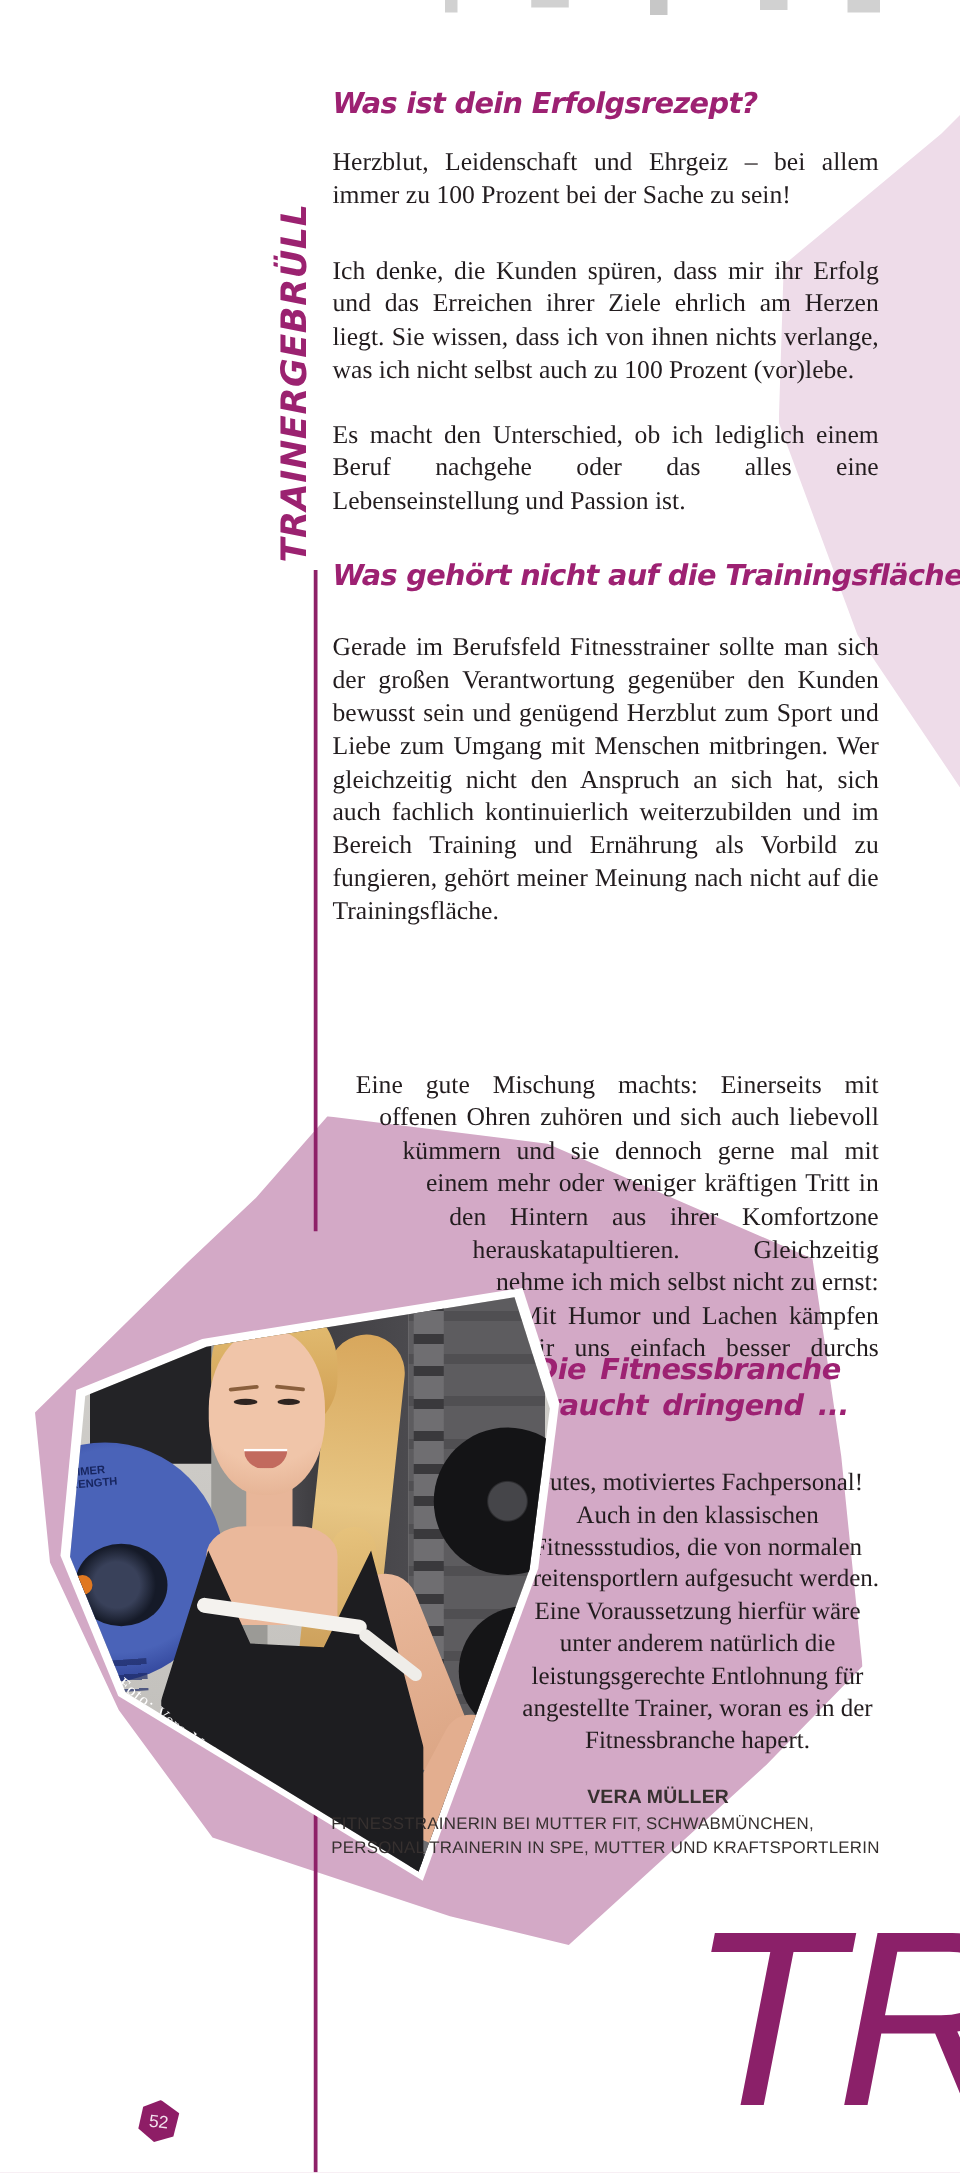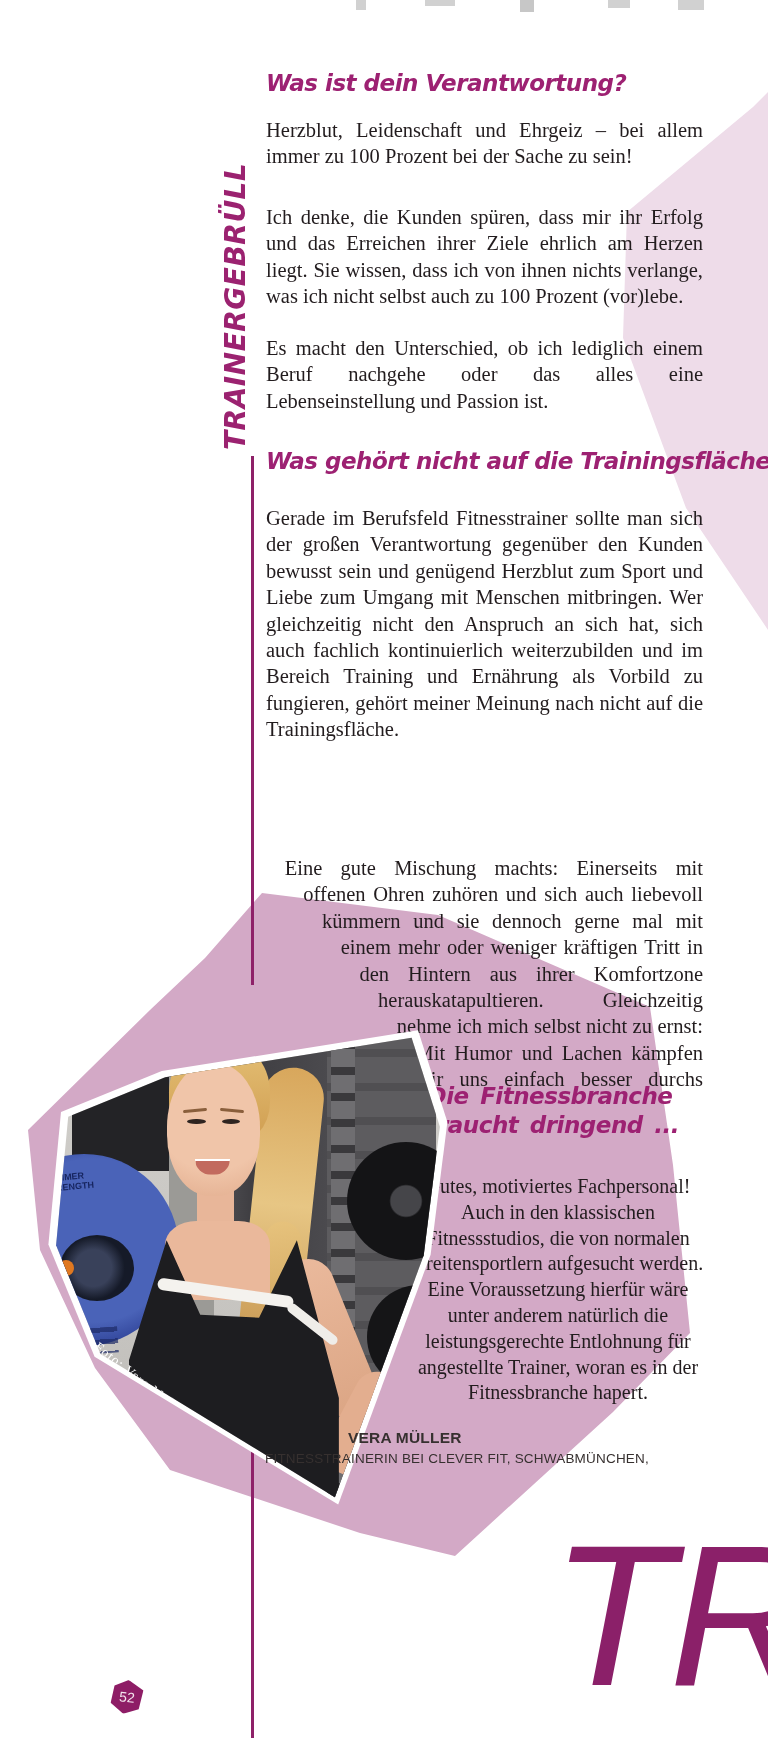--- a/index.html
+++ b/index.html
@@ -28,21 +28,21 @@
   .p{position:absolute;left:266px;width:437px;font-size:20.5px;line-height:26.4px;
      color:#221c1e;text-align:justify;}
   .p5-shape{float:left;width:150px;height:212px;
      shape-outside:polygon(0 0,0 60%,100% 100%);}
   .p-right{position:absolute;left:412px;width:292px;font-size:20px;line-height:25.8px;
      color:#221c1e;text-align:center;}
   .q4{left:385px;top:1082px;width:330px;text-align:center;line-height:29px;word-spacing:4px;}
   
   .caption{position:absolute;left:265px;top:1429px;width:440px;
      font-family:"Liberation Sans",sans-serif;color:#36302f;}
-  .caption .name{margin-left:83px;font-weight:bold;font-size:15.5px;letter-spacing:0.2px;}
+  .caption .name{margin-left:83px;font-weight:bold;font-size:15.5px;letter-spacing:0.2px;text-align:center;}
   .caption .line{font-size:13.5px;letter-spacing:0.2px;margin-top:4px;}
   
   .watermark{position:absolute;left:551px;top:1521px;width:260px;height:210px;
      font-family:"Liberation Sans",sans-serif;font-style:italic;font-weight:400;
      font-size:200px;line-height:190px;color:#8b2069;letter-spacing:-4px;}
   
   .badge{position:absolute;left:110px;top:1680px;width:34px;height:34px;background:#8e1d66;
      clip-path:polygon(50% 0%,96% 26%,88% 82%,44% 100%,4% 72%,10% 20%);
      transform:rotate(6deg);display:flex;align-items:center;justify-content:center;
      font-family:"Liberation Sans",sans-serif;font-size:14px;color:#f3e3ee;}
@@ -117,21 +117,21 @@
   <div class="artifact" style="left:356px;top:0;width:10px;height:10px"></div>
   <div class="artifact" style="left:425px;top:0;width:30px;height:6px"></div>
   <div class="artifact" style="left:520px;top:0;width:14px;height:12px;background:#bdbdbd"></div>
   <div class="artifact" style="left:608px;top:0;width:22px;height:8px"></div>
   <div class="artifact" style="left:678px;top:0;width:26px;height:10px"></div>
 
   <div class="kicker">TRAINERGEBRÜLL</div>
   <div class="vrule seg1"></div>
   <div class="vrule seg2"></div>
 
-  <div class="q nowrap" style="left:266px;top:70px">Was ist dein Verantwortung?</div>
+  <div class="q nowrap" style="left:266px;top:70px">Was ist dein Erfolgsrezept?</div>
 
   <div class="p" style="top:117px">Herzblut, Leidenschaft und Ehrgeiz – bei allem immer zu 100 Prozent bei der Sache zu sein!</div>
 
   <div class="p" style="top:204px">Ich denke, die Kunden spüren, dass mir ihr Erfolg und das Erreichen ihrer Ziele ehrlich am Herzen liegt. Sie wissen, dass ich von ihnen nichts verlange, was ich nicht selbst auch zu 100 Prozent (vor)lebe.</div>
 
   <div class="p" style="top:335px">Es macht den Unterschied, ob ich lediglich einem Beruf nachgehe oder das alles eine Lebenseinstellung und Passion ist.</div>
 
   <div class="q nowrap" style="left:266px;top:448px">Was gehört nicht auf die Trainingsfläche?</div>
 
   <div class="p" style="top:505px">Gerade im Berufsfeld Fitnesstrainer sollte man sich der großen Verantwortung gegenüber den Kunden bewusst sein und genügend Herzblut zum Sport und Liebe zum Umgang mit Menschen mitbringen. Wer gleichzeitig nicht den Anspruch an sich hat, sich auch fachlich kontinuierlich weiterzubilden und im Bereich Training und Ernährung als Vorbild zu fungieren, gehört meiner Meinung nach nicht auf die Trainingsfläche.</div>
@@ -177,19 +177,20 @@
       <div class="forearm-right"></div>
       <div class="tank"></div>
       <div class="trim"></div>
       <div class="trim2"></div>
       <div class="credit">Foto:  Vera Müller</div>
     </div>
   </div>
 
   <div class="caption">
     <div class="name">VERA MÜLLER</div>
-    <div class="line">FITNESSTRAINERIN BEI CLEVER FIT, SCHWABMÜNCHEN,</div>
+    <div class="line">FITNESSTRAINERIN BEI MUTTER FIT, SCHWABMÜNCHEN,</div>
+    <div class="line">PERSONAL TRAINERIN IN SPE, MUTTER UND KRAFTSPORTLERIN</div>
   </div>
 
   <div class="watermark">TR</div>
   <div class="badge">52</div>
 
 </div>
 
 </body></html>

